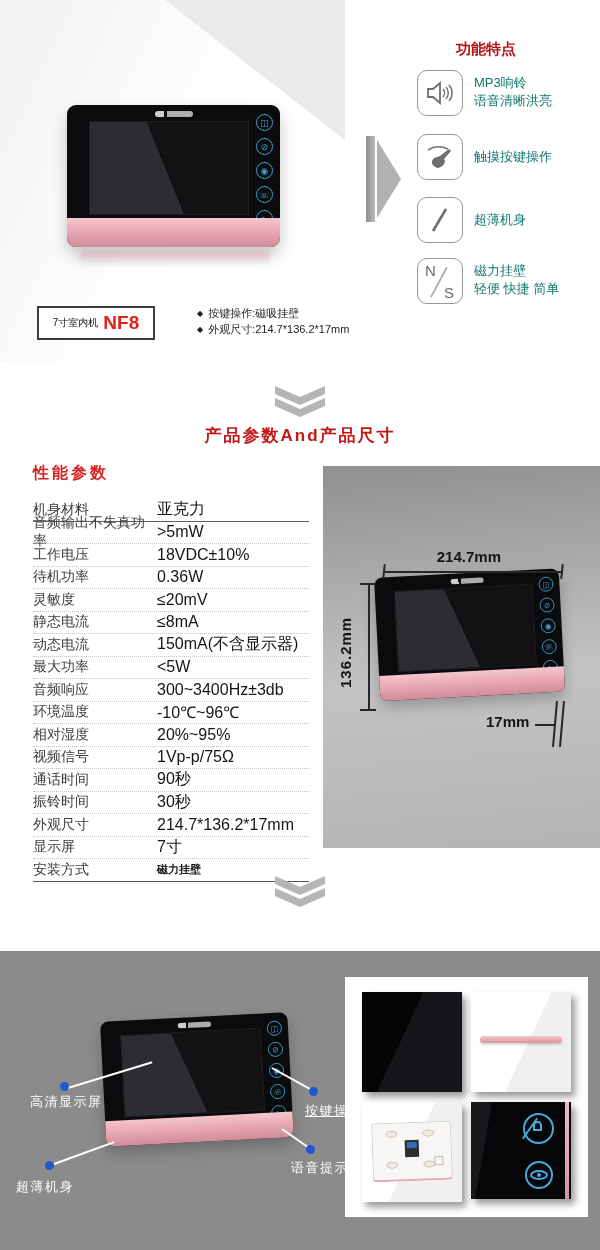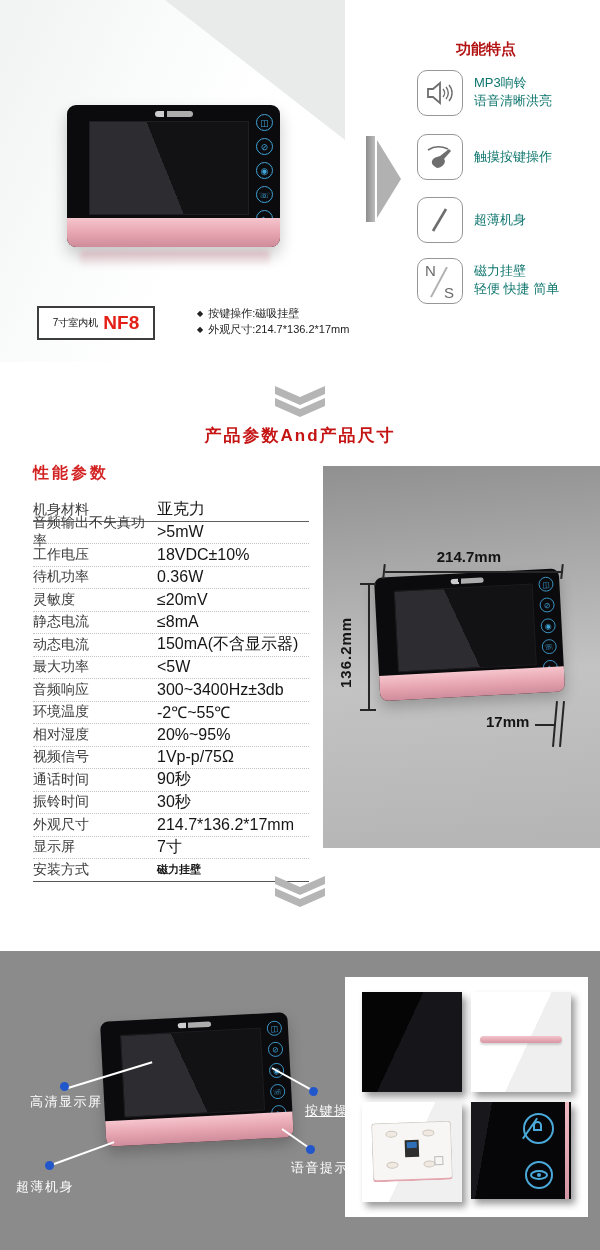--- a/index.html
+++ b/index.html
@@ -248,21 +248,21 @@
         <div class="spec-row">
           <span class="k">最大功率</span>
           <span class="v">&lt;5W</span>
         </div>
         <div class="spec-row">
           <span class="k">音频响应</span>
           <span class="v">300~3400Hz±3db</span>
         </div>
         <div class="spec-row">
           <span class="k">环境温度</span>
-          <span class="v">-2℃~55℃</span>
+          <span class="v">-10℃~96℃</span>
         </div>
         <div class="spec-row">
           <span class="k">相对湿度</span>
           <span class="v">20%~95%</span>
         </div>
         <div class="spec-row">
           <span class="k">视频信号</span>
           <span class="v">1Vp-p/75Ω</span>
         </div>
         <div class="spec-row">

